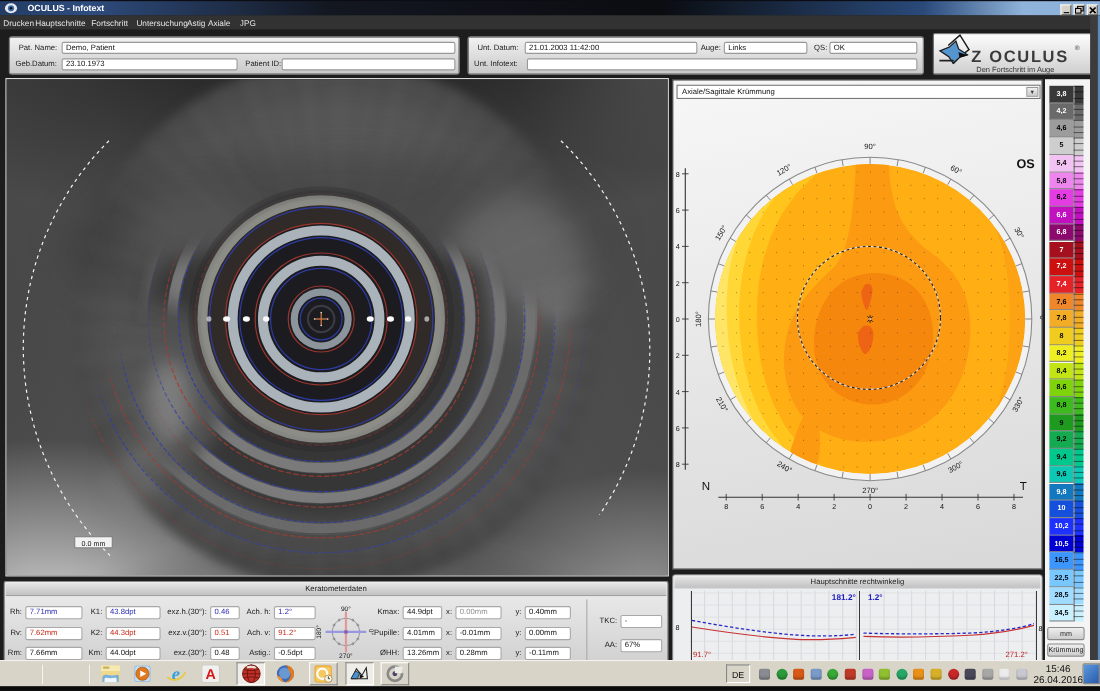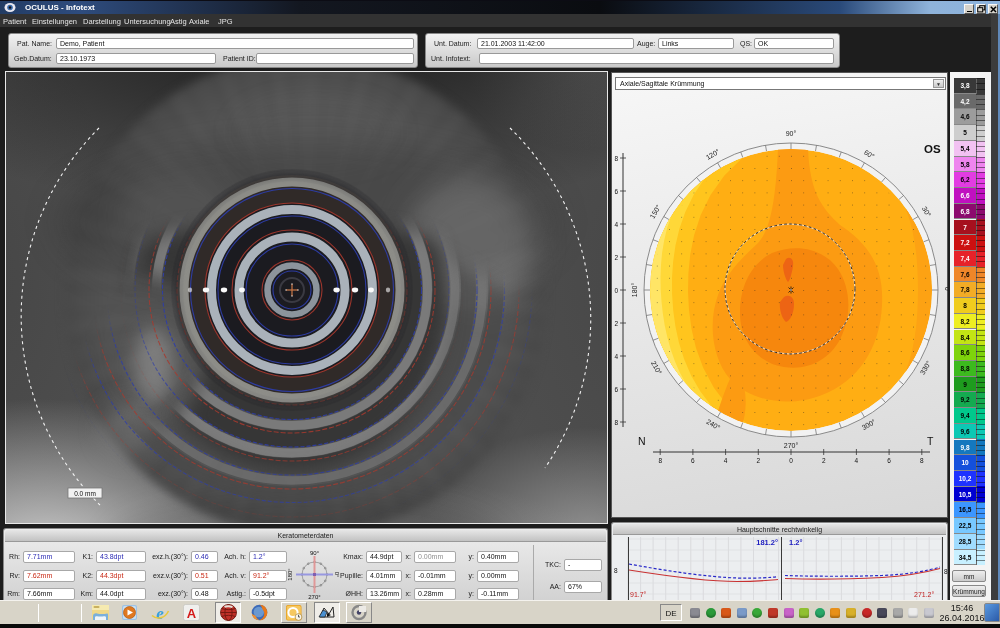--- a/index.html
+++ b/index.html
@@ -31,23 +31,23 @@
       </svg>
     </div>
   <div style="position:absolute;left:987.5px;top:2.5px;width:10px;height:10px;background:#d6d2ca;border:1px solid;border-color:#f8f8f8 #555 #555 #f8f8f8">
       <svg width="9" height="9" viewBox="0 0 9 9" style="position:absolute;left:0.5px;top:0.5px">
         <path d="M1.8,1.8 L7,7 M7,1.8 L1.8,7" stroke="#000" stroke-width="1.5"></path>
       </svg>
     </div>
 </div>
 
 <div class="abs" style="left:0;top:14px;width:1000px;height:13px;background:#323232;color:#e4e4e4;font-size:7.5px">
-  <span style="position:absolute;left:3px;top:3px">Patient</span>
-  <span style="position:absolute;left:32px;top:3px">Einstellungen</span>
-  <span style="position:absolute;left:83px;top:3px">Darstellung</span>
+  <span style="position:absolute;left:3px;top:3px">Drucken</span>
+  <span style="position:absolute;left:32px;top:3px">Hauptschnitte</span>
+  <span style="position:absolute;left:83px;top:3px">Fortschritt</span>
   <span style="position:absolute;left:124px;top:3px">Untersuchung</span>
   <span style="position:absolute;left:170px;top:3px">Astig</span>
   <span style="position:absolute;left:189px;top:3px">Axiale</span>
   <span style="position:absolute;left:218px;top:3px">JPG</span>
 </div>
 
 <div class="abs" style="left:0;top:27px;width:1000px;height:45px;background:#1d1d1d">
   <div class="abs" style="left:8px;top:6px;width:410px;height:35px;background:linear-gradient(#f2f2f2,#c9c9c9);border:1px solid #888;border-radius:3px">
     <span class="plabel" style="left:8px;top:6px">Pat. Name:</span>
     <div class="pinput" style="left:47px;top:4px;width:358px">Demo, Patient</div>
@@ -58,20 +58,31 @@
   </div>
   <div class="abs" style="left:425px;top:6px;width:415px;height:35px;background:linear-gradient(#f2f2f2,#c9c9c9);border:1px solid #888;border-radius:3px">
     <span class="plabel" style="left:8px;top:6px">Unt. Datum:</span>
     <div class="pinput" style="left:51px;top:4px;width:157px">21.01.2003 11:42:00</div>
     <span class="plabel" style="left:211px;top:6px">Auge:</span>
     <div class="pinput" style="left:232px;top:4px;width:76px">Links</div>
     <span class="plabel" style="left:314px;top:6px">QS:</span>
     <div class="pinput" style="left:328px;top:4px;width:80px">OK</div>
     <span class="plabel" style="left:5px;top:21px">Unt. Infotext:</span>
     <div class="pinput" style="left:53px;top:19px;width:355px"></div>
+  </div>
+  <div class="abs" style="left:848px;top:3px;width:148px;height:38px;background:linear-gradient(#fdfdfd,#cfcfcf);border:1px solid #777;border-radius:2px">
+    <svg width="148" height="38" viewBox="0 0 148 38">
+      <path d="M13,10.3 L23.7,1 L31.9,14 L23,21 L17.5,27" fill="none" stroke="#1a1a1a" stroke-width="1.3"></path>
+      <path d="M5.5,15.2 L14,11.8 L20,6.3 L22.5,13.5 L30.5,18.8 L23.5,21 L17.5,26.5 L13.5,20.5 Z" fill="#5694ce" stroke="#1a1a1a" stroke-width="1.1"></path>
+      <path d="M22.3,16.6 L31,19.2 L23.3,21.4 Z" fill="#0a0a0a"></path>
+      <path d="M18,24.2 L5,24.2" stroke="#222" stroke-width="1.6" fill="none"></path>
+      <text x="34" y="25" font-size="15" letter-spacing="1.5" fill="#3a3a3a" font-weight="bold" font-family="Liberation Sans">Z OCULUS</text>
+      <text x="128" y="14" font-size="6" fill="#3a3a3a">®</text>
+      <text x="74" y="34.5" font-size="6.8" fill="#333" text-anchor="middle">Den Fortschritt im Auge</text>
+    </svg>
   </div>
 </div>
 
 <div class="abs" style="left:5px;top:71px;width:603px;height:453px;border:1px solid #e8e8e8;background:#484848">
   <div class="abs" style="left:0;top:0;width:601px;height:451px;overflow:hidden;background:
     radial-gradient(ellipse 320px 210px at 6% 106%, rgba(215,215,215,0.9), rgba(215,215,215,0) 72%),
     radial-gradient(ellipse 450px 150px at 50% 112%, rgba(165,165,165,0.65), rgba(165,165,165,0) 72%),
     radial-gradient(ellipse 240px 150px at 97% 102%, rgba(170,170,170,0.7), rgba(170,170,170,0) 70%),
     radial-gradient(ellipse 700px 270px at 50% -10%, rgba(10,10,10,0.78), rgba(10,10,10,0) 70%),
     radial-gradient(ellipse 220px 380px at -5% 45%, rgba(20,20,20,0.14), rgba(20,20,20,0) 70%),

